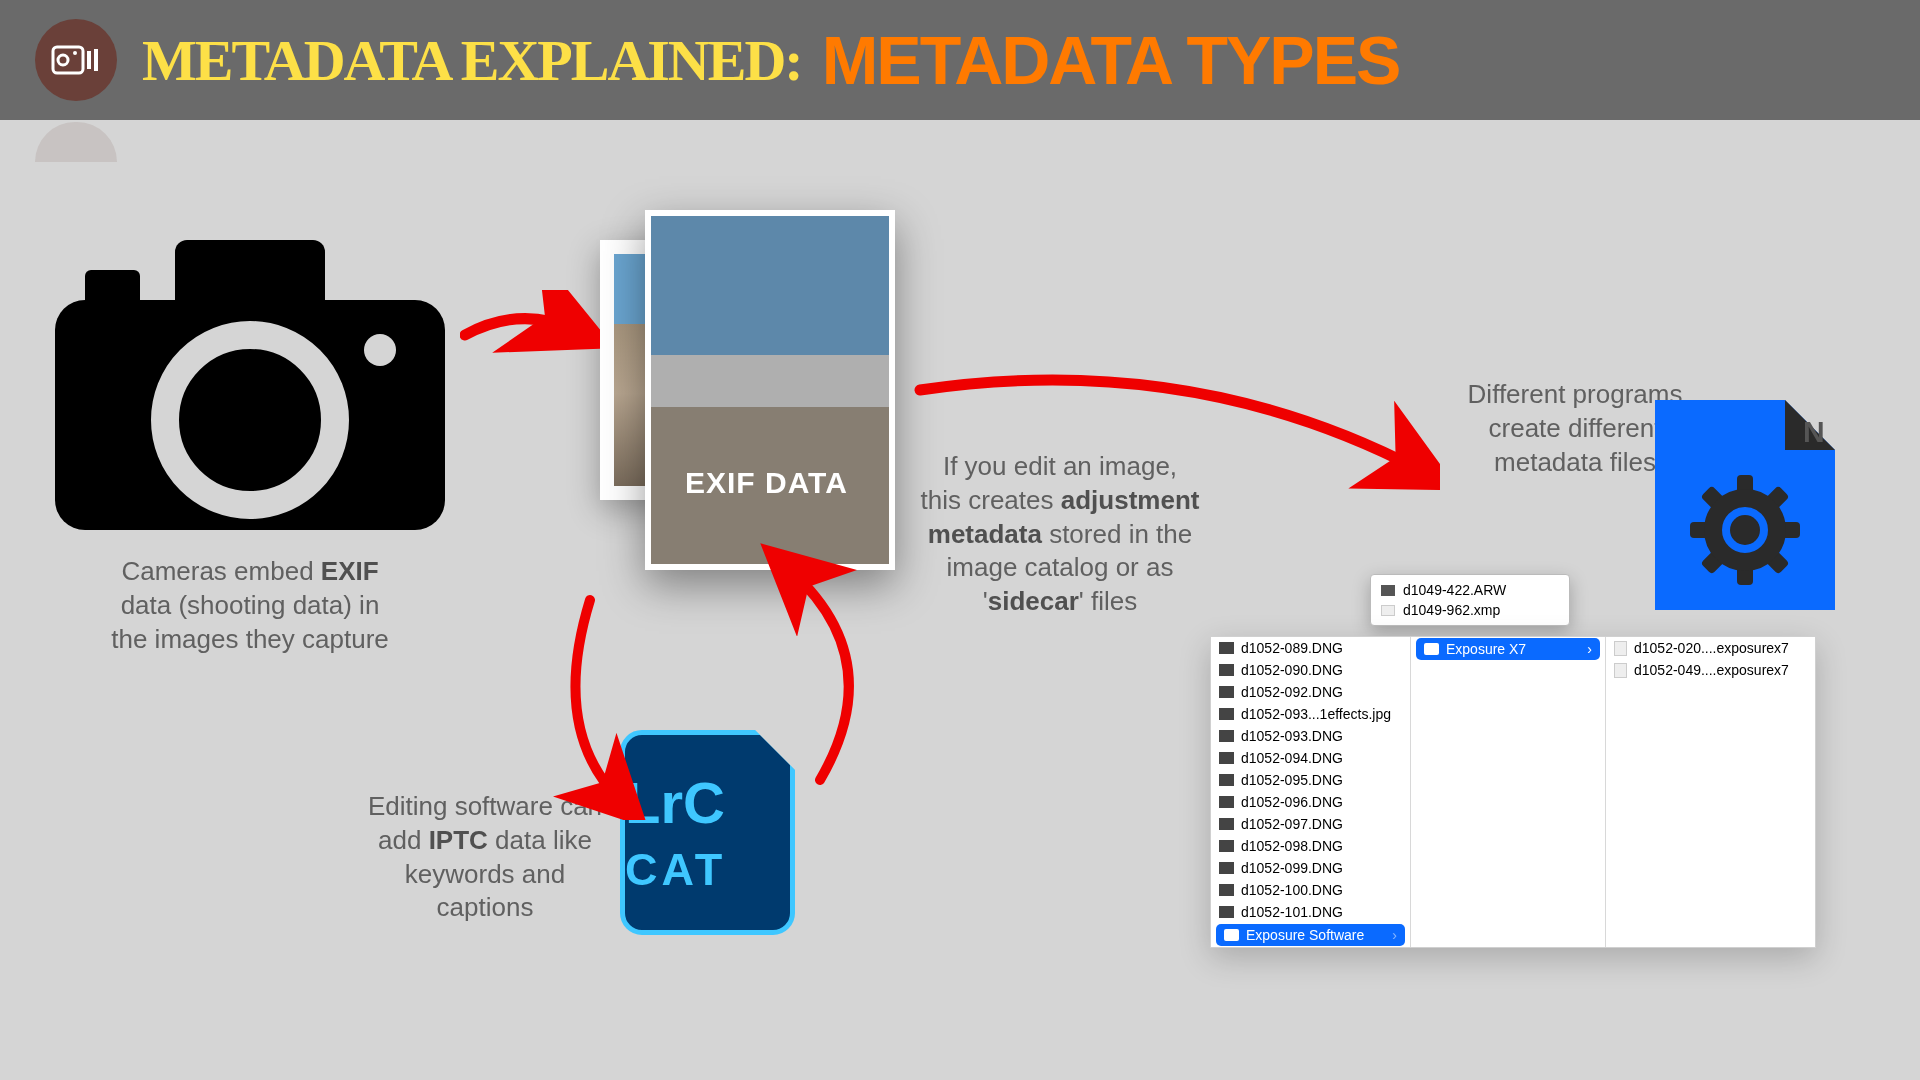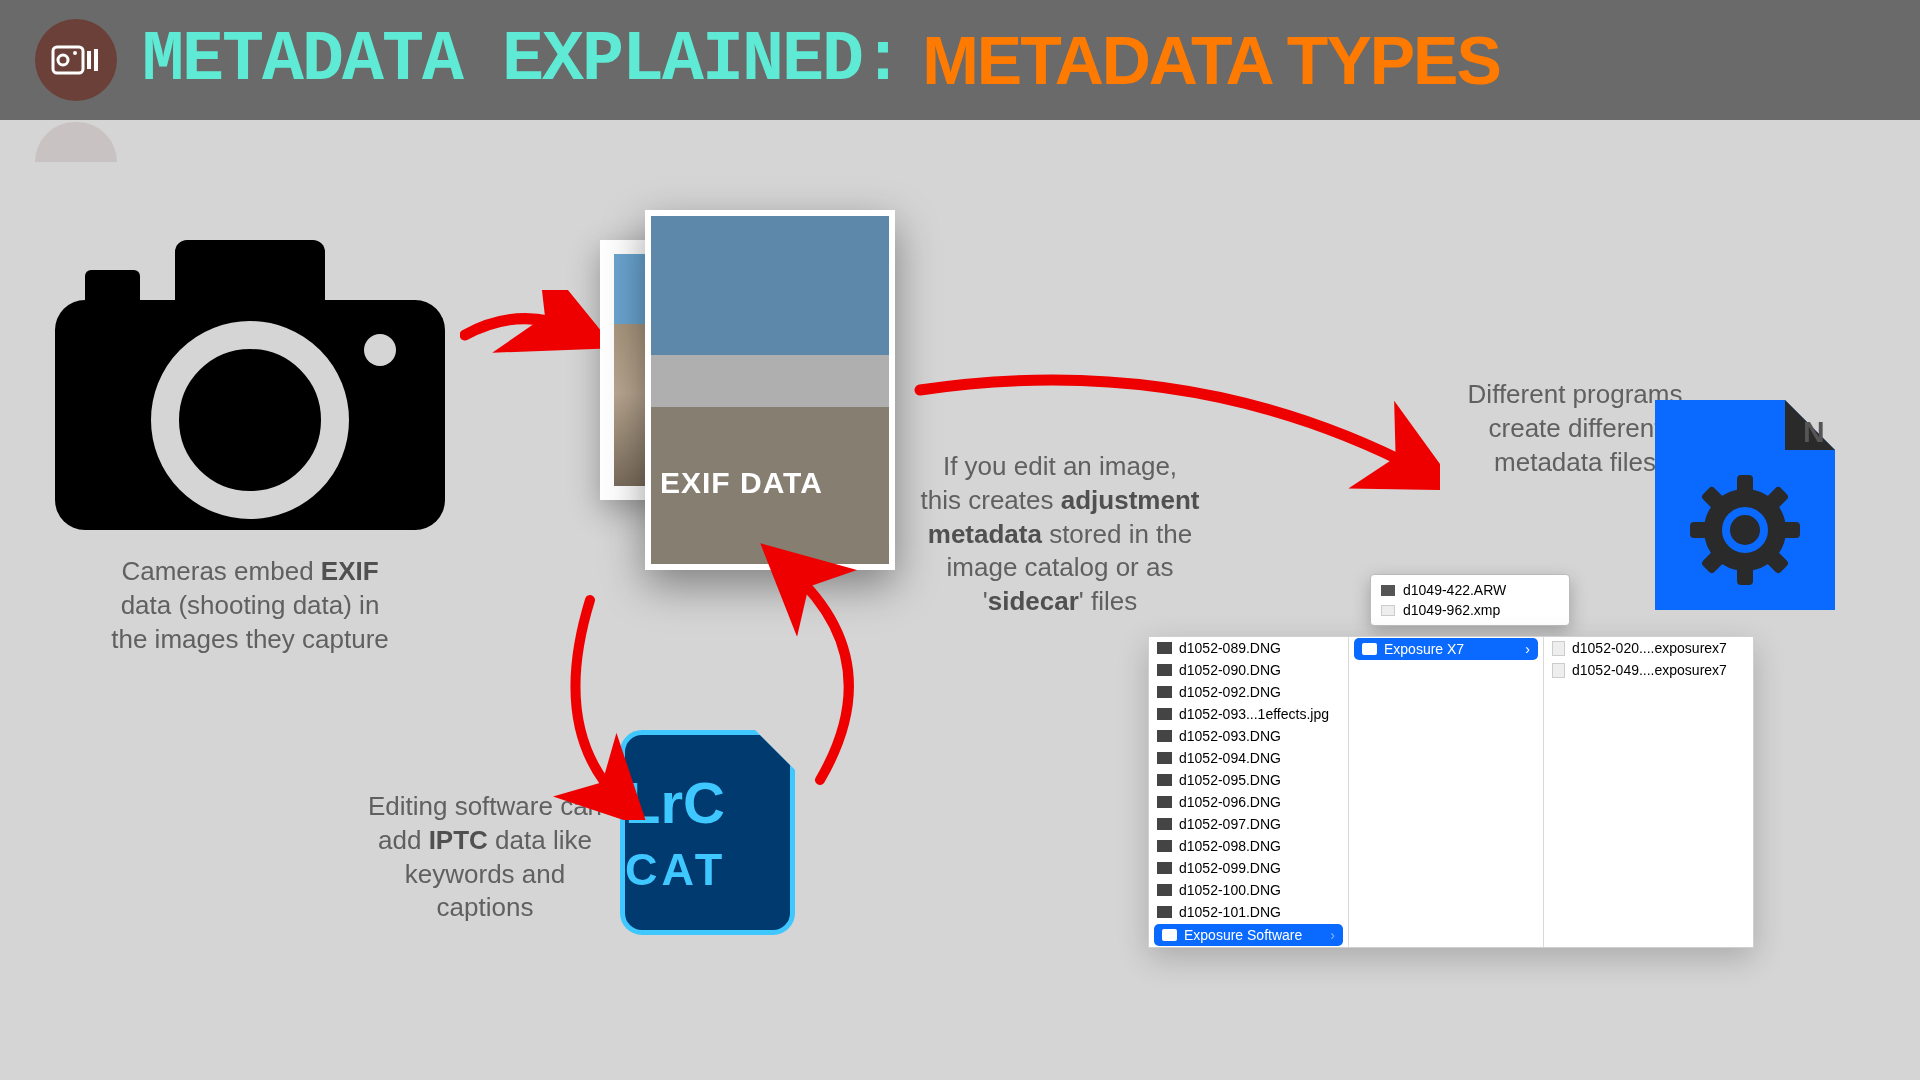--- a/index.html
+++ b/index.html
@@ -35,25 +35,25 @@
     left: 35px;
     top: 122px;
     width: 82px;
     height: 40px;
     background: #6a4039;
     border-radius: 0 0 50px 50px;
     opacity: 0.12;
     transform: scaleY(-1);
   }
   .title-1 {
-    font-size: 70px;
+    font-size: 58px;
     font-weight: 800;
-    color: #5eead4;
+    color: #fde047;
     letter-spacing: -2px;
-    font-family: Liberation Mono, monospace;
+    font-family: Liberation Serif, serif;
     font-stretch: condensed;
   }
   .title-2 {
     font-size: 68px;
     font-weight: 800;
     color: #ff7a00;
     letter-spacing: -2px;
     margin-left: 20px;
     font-family: "Arial Narrow", "Helvetica Condensed", sans-serif;
     font-stretch: condensed;
@@ -111,21 +111,21 @@
   }
   .photo-front-img::after {
     content: '';
     position: absolute;
     inset: 0;
     background: rgba(100,100,100,.35);
   }
   .exif-label {
     position: absolute;
     bottom: 70px;
-    left: 15px;
+    left: 40px;
     color: #fff;
     font-size: 30px;
     font-weight: 700;
     letter-spacing: 1px;
     z-index: 2;
   }
   .lrc-icon {
     position: absolute;
     left: 620px;
     top: 730px;
@@ -171,21 +171,21 @@
     box-shadow: 0 6px 18px rgba(0,0,0,.25);
     border-radius: 4px;
     font-size: 14px;
     padding: 5px 0;
   }
   .file-popup div { padding: 2px 10px; display: flex; align-items: center; gap: 8px; }
   .fi { width: 14px; height: 11px; background: #555; display:inline-block; }
   .fi.blank { background: #eee; border:1px solid #ccc; }
   .finder {
     position: absolute;
-    left: 1148px;
+    left: 1210px;
     top: 636px;
     width: 606px;
     height: 312px;
     background: #fff;
     border: 1px solid #d0d0d0;
     display: flex;
     font-size: 14px;
     box-shadow: 0 10px 30px rgba(0,0,0,.2);
   }
   .finder-col { border-right: 1px solid #d8d8d8; overflow: hidden; }

